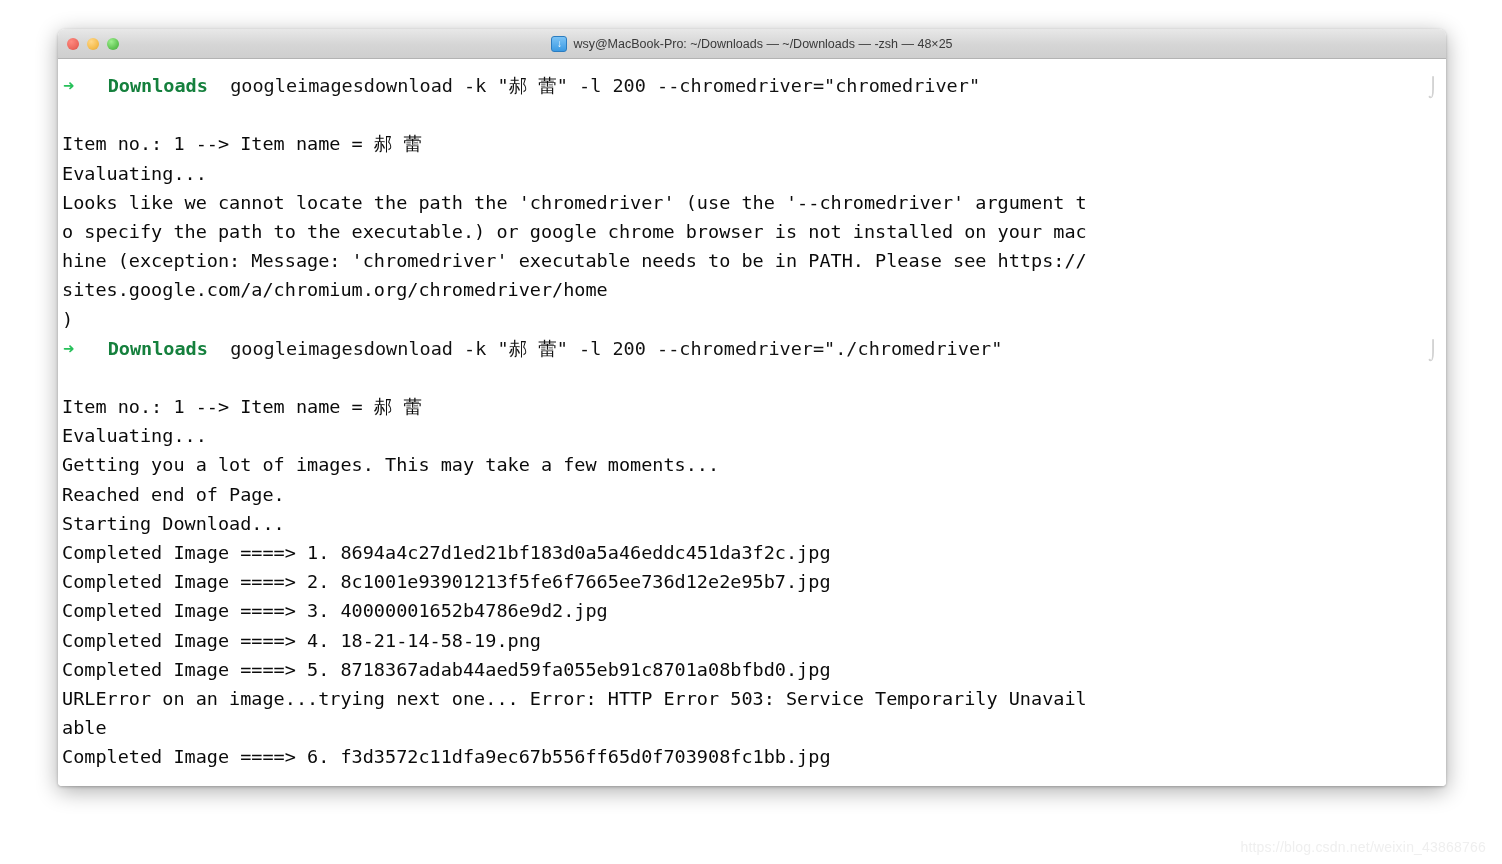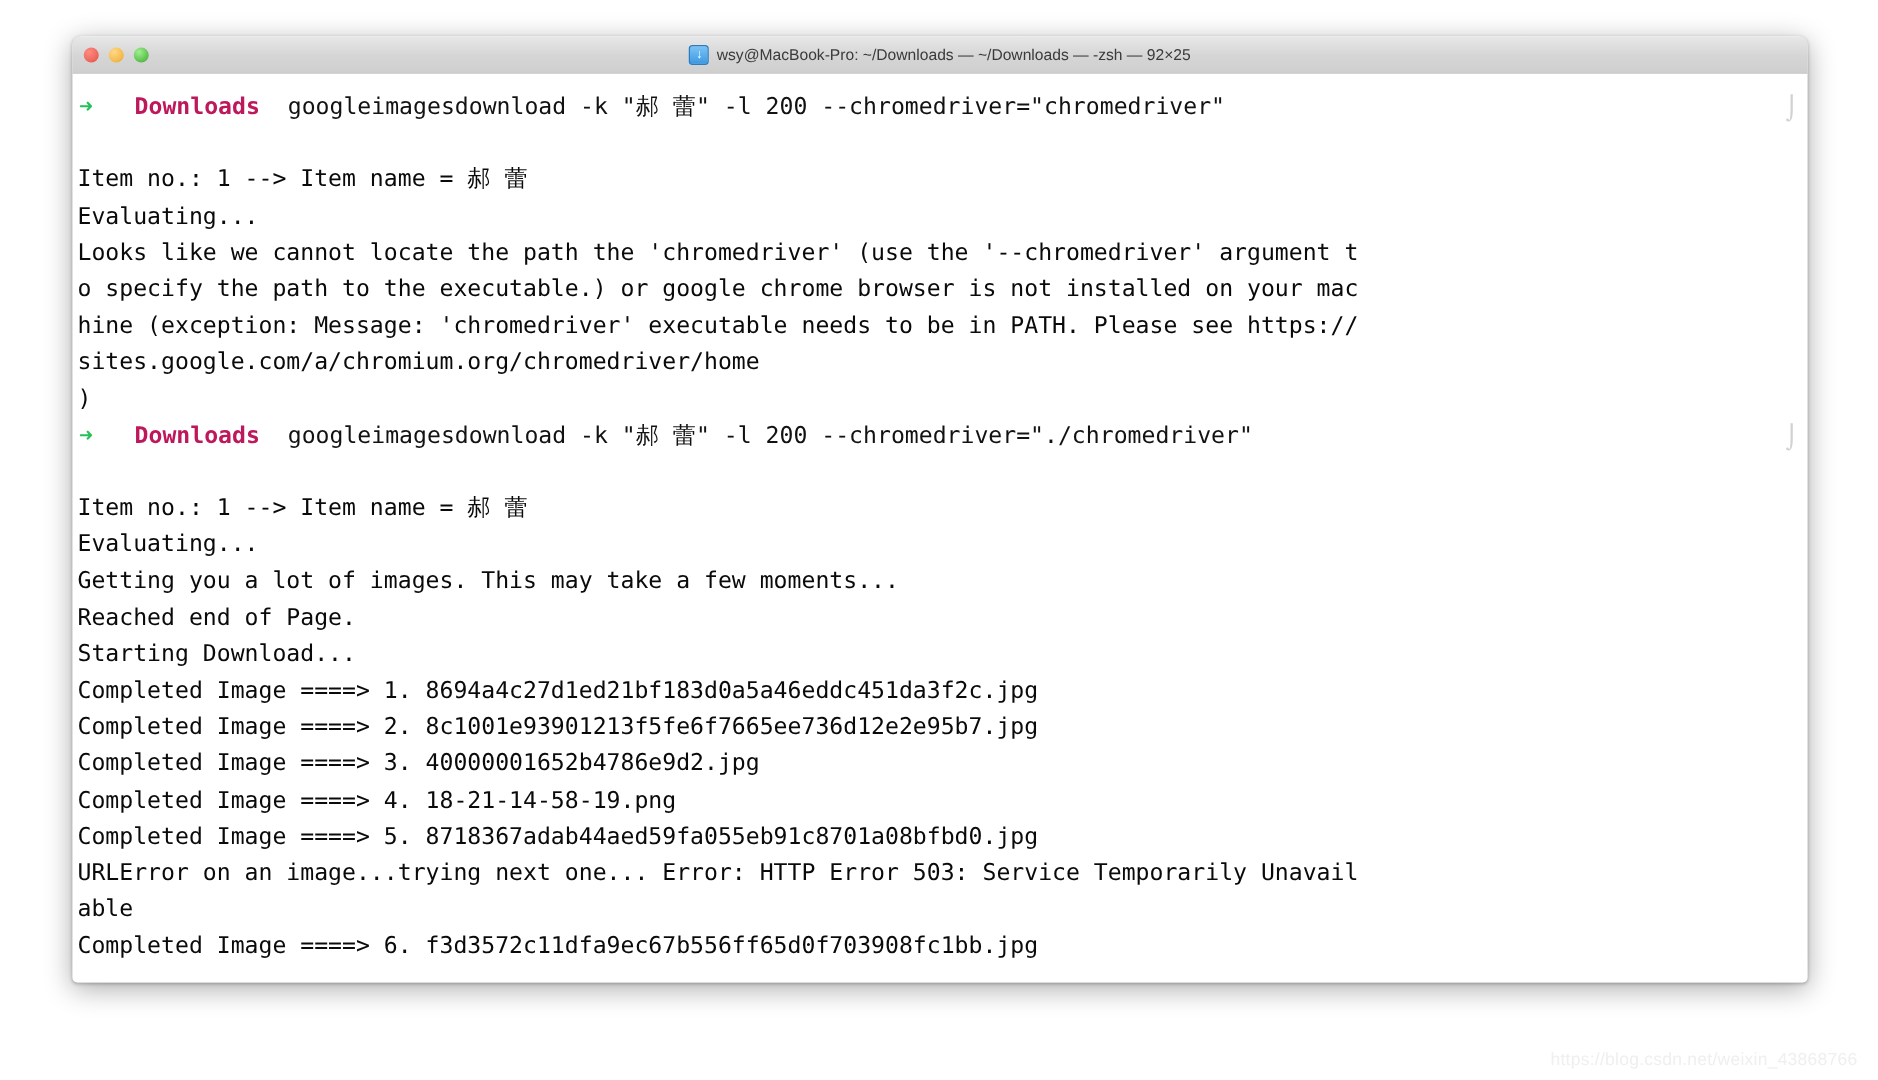--- a/index.html
+++ b/index.html
@@ -120,21 +120,21 @@
   
   .prompt-arrow {
     color: #27c05a;
     font-weight: bold;
     display: inline-block;
     width: 2ch;
     text-align: left;
     padding-left: 0.1ch;
   }
   .prompt-cwd {
-    color: #be185d;
+    color: #15803d;
     font-weight: bold;
   }
   .prompt-cmd { color: #121212; }
 
   .right-marker {
     position: absolute;
     right: 3px;
     top: 2px;
     color: #d2d2d2;
     font-family: "DejaVu Sans Mono", "Liberation Mono", monospace;
@@ -161,21 +161,21 @@
 <div id="terminal-window">
 
   <div id="title-bar">
     <div class="traffic-lights">
       <span class="light close"></span>
       <span class="light min"></span>
       <span class="light max"></span>
     </div>
     <div id="title-center">
       <span id="title-icon">↓</span>
-      <span id="title-text">wsy@MacBook-Pro: ~/Downloads — ~/Downloads — -zsh — 92×25</span>
+      <span id="title-text">wsy@MacBook-Pro: ~/Downloads — ~/Downloads — -zsh — 48×25</span>
     </div>
   </div>
 
   <div id="terminal-body">
     <div id="terminal-screen"><div class="line"><span class="prompt-arrow">➜</span><span class="cell">  </span><span class="prompt-cwd">Downloads</span><span class="cell">  </span><span class="prompt-cmd">googleimagesdownload -k "郝 蕾" -l 200 --chromedriver="chromedriver"</span><span class="right-marker">⌡</span></div><div class="line blank">&nbsp;</div><div class="line"><span>Item no.: 1 --&gt; Item name = 郝 蕾</span></div><div class="line"><span>Evaluating...</span></div><div class="line"><span>Looks like we cannot locate the path the 'chromedriver' (use the '--chromedriver' argument t</span></div><div class="line"><span>o specify the path to the executable.) or google chrome browser is not installed on your mac</span></div><div class="line"><span>hine (exception: Message: 'chromedriver' executable needs to be in PATH. Please see https://</span></div><div class="line"><span>sites.google.com/a/chromium.org/chromedriver/home</span></div><div class="line"><span>)</span></div><div class="line"><span class="prompt-arrow">➜</span><span class="cell">  </span><span class="prompt-cwd">Downloads</span><span class="cell">  </span><span class="prompt-cmd">googleimagesdownload -k "郝 蕾" -l 200 --chromedriver="./chromedriver"</span><span class="right-marker">⌡</span></div><div class="line blank">&nbsp;</div><div class="line"><span>Item no.: 1 --&gt; Item name = 郝 蕾</span></div><div class="line"><span>Evaluating...</span></div><div class="line"><span>Getting you a lot of images. This may take a few moments...</span></div><div class="line"><span>Reached end of Page.</span></div><div class="line"><span>Starting Download...</span></div><div class="line"><span>Completed Image ====&gt; 1. 8694a4c27d1ed21bf183d0a5a46eddc451da3f2c.jpg</span></div><div class="line"><span>Completed Image ====&gt; 2. 8c1001e93901213f5fe6f7665ee736d12e2e95b7.jpg</span></div><div class="line"><span>Completed Image ====&gt; 3. 40000001652b4786e9d2.jpg</span></div><div class="line"><span>Completed Image ====&gt; 4. 18-21-14-58-19.png</span></div><div class="line"><span>Completed Image ====&gt; 5. 8718367adab44aed59fa055eb91c8701a08bfbd0.jpg</span></div><div class="line"><span>URLError on an image...trying next one... Error: HTTP Error 503: Service Temporarily Unavail</span></div><div class="line"><span>able</span></div><div class="line"><span>Completed Image ====&gt; 6. f3d3572c11dfa9ec67b556ff65d0f703908fc1bb.jpg</span></div></div>
   </div>
 
 </div>
 
 <div id="watermark">https://blog.csdn.net/weixin_43868766</div>

